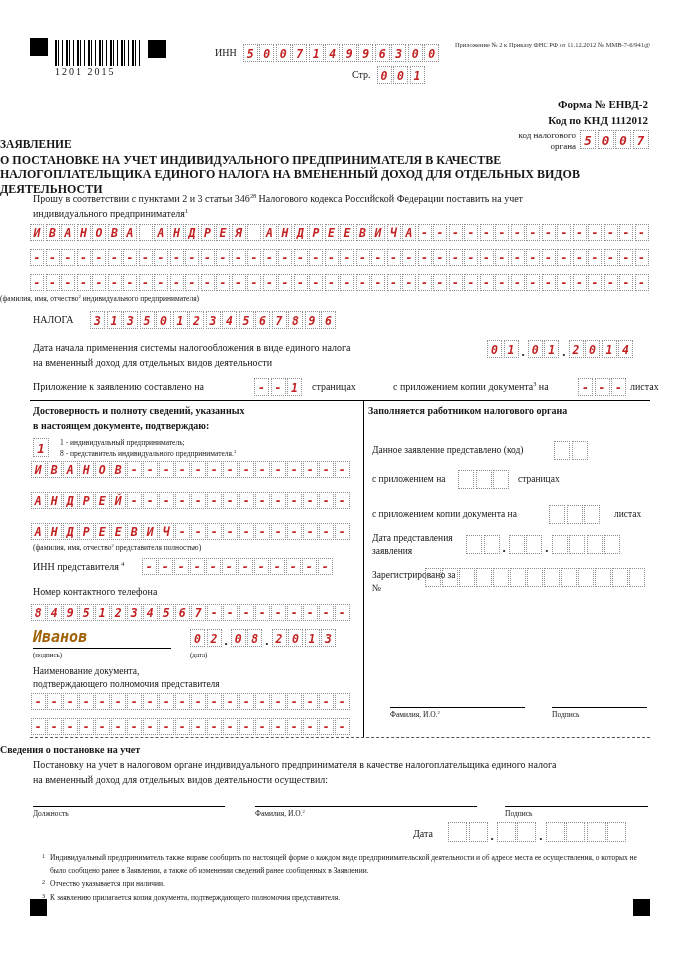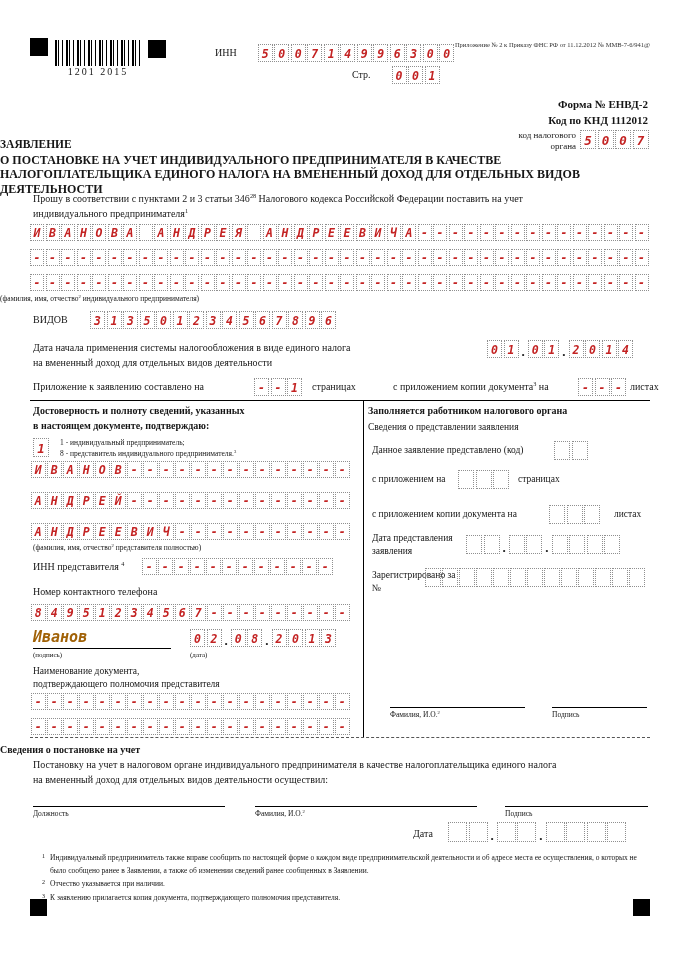--- a/index.html
+++ b/index.html
@@ -17,42 +17,42 @@
   .t10{font-size:10px}
   .t105{font-size:12px}
   .t11{font-size:11px}
   .t115{font-size:11.5px}
   .lh13{line-height:13px}
   .lh15{line-height:15px}
   sup,.sup{vertical-align:super;font-size:0.62em;line-height:0}
   .blk{position:absolute;width:18px;height:18px;background:#000}
   .barcode{position:absolute;left:55px;top:40px;width:86px;height:26px;
     background:repeating-linear-gradient(90deg,#000 0 2px,#fff 2px 3px,#000 3px 4px,#fff 4px 7px,#000 7px 8px,#fff 8px 11px)}
-  .bdigits{position:absolute;left:55px;top:66px;width:86px;text-align:center;
+  .bdigits{position:absolute;left:55px;top:66px;width:86px;
     font-size:10px;letter-spacing:2px;background:#fff}
   .cells{display:flex;gap:1.5px}
   .cell{box-sizing:border-box;flex:0 0 14px;height:17px;border:1px dotted #8f8f8f;
     display:flex;align-items:center;justify-content:center;padding-top:1px;
     font:italic 700 11.5px "DejaVu Sans Mono",monospace;color:#c32222}
   .c145 .cell{flex-basis:14.5px}
   .c15 .cell{flex-basis:15px;height:18px}
   .c155 .cell{flex-basis:15.5px;height:19px}
   .c16 .cell{flex-basis:16px;height:19px;font-size:12.5px}
   .c20 .cell{flex-basis:19px;height:20px}
   .dategrp{display:flex;align-items:flex-end}
   .dot{font:700 13px "Liberation Serif",serif;margin:0 3px;line-height:12px}
   .dot::after{content:"."}
   .hline{position:absolute;border-top:1px solid #000;height:0}
   .vline{position:absolute;border-left:1px solid #000;width:0}
   .dashline{position:absolute;border-top:1.5px dashed #555;height:0}
   .sigline{position:absolute;border-bottom:1px solid #000;height:0}
   .signame{font:italic 700 15px "DejaVu Sans Mono",monospace;color:#a16207}
   .fn{margin-bottom:1px;position:relative;padding-left:8px}
   .fn .num{position:absolute;left:0;top:-2px;font-size:6px}
-  .flexrow{display:flex;align-items:flex-start;gap:21px}
+  .flexrow{display:flex;align-items:flex-start;gap:6px}
 </style>
 </head>
 <body>
 
 <div class="sheet">
 
   <div class="blk" style="left:30px;top:38px"></div>
   <div class="barcode"></div>
   <div class="bdigits">1201 2015</div>
   <div class="blk" style="left:148px;top:40px"></div>
@@ -233,21 +233,21 @@
       <span class="cell">-</span>
       <span class="cell">-</span>
       <span class="cell">-</span>
       <span class="cell">-</span>
       <span class="cell">-</span>
     </div>
   <div class="abs ctr t75" style="left:0;top:294px;width:680px">
     <span>(фамилия, имя, отчество</span><span class="sup">2</span><span> индивидуального предпринимателя)</span>
   </div>
 
-  <div class="abs t10" style="left:33px;top:314px">ВИДОВ</div>
+  <div class="abs t10" style="left:33px;top:314px">НАЛОГА</div>
   <div class="abs cells c15" style="left:90px;top:311px">
       <span class="cell">3</span>
       <span class="cell">1</span>
       <span class="cell">3</span>
       <span class="cell">5</span>
       <span class="cell">0</span>
       <span class="cell">1</span>
       <span class="cell">2</span>
       <span class="cell">3</span>
       <span class="cell">4</span>
@@ -490,21 +490,20 @@
       <span class="cell">-</span>
       <span class="cell">-</span>
       <span class="cell">-</span>
       <span class="cell">-</span>
       <span class="cell">-</span>
       <span class="cell">-</span>
       <span class="cell">-</span>
     </div>
 
   <div class="abs ctr b t10" style="left:368px;top:405px;width:280px">Заполняется работником налогового органа</div>
-  <div class="abs ctr t95" style="left:368px;top:422px;width:280px">Сведения о представлении заявления</div>
 
   <div class="abs t95" style="left:372px;top:445px">Данное заявление представлено (код)</div>
   <div class="abs cells c16" style="left:554px;top:441px">
       <span class="cell"></span>
       <span class="cell"></span>
     </div>
 
   <div class="abs t95" style="left:372px;top:474px">с приложением на</div>
   <div class="abs cells c16" style="left:458px;top:470px">
       <span class="cell"></span>

